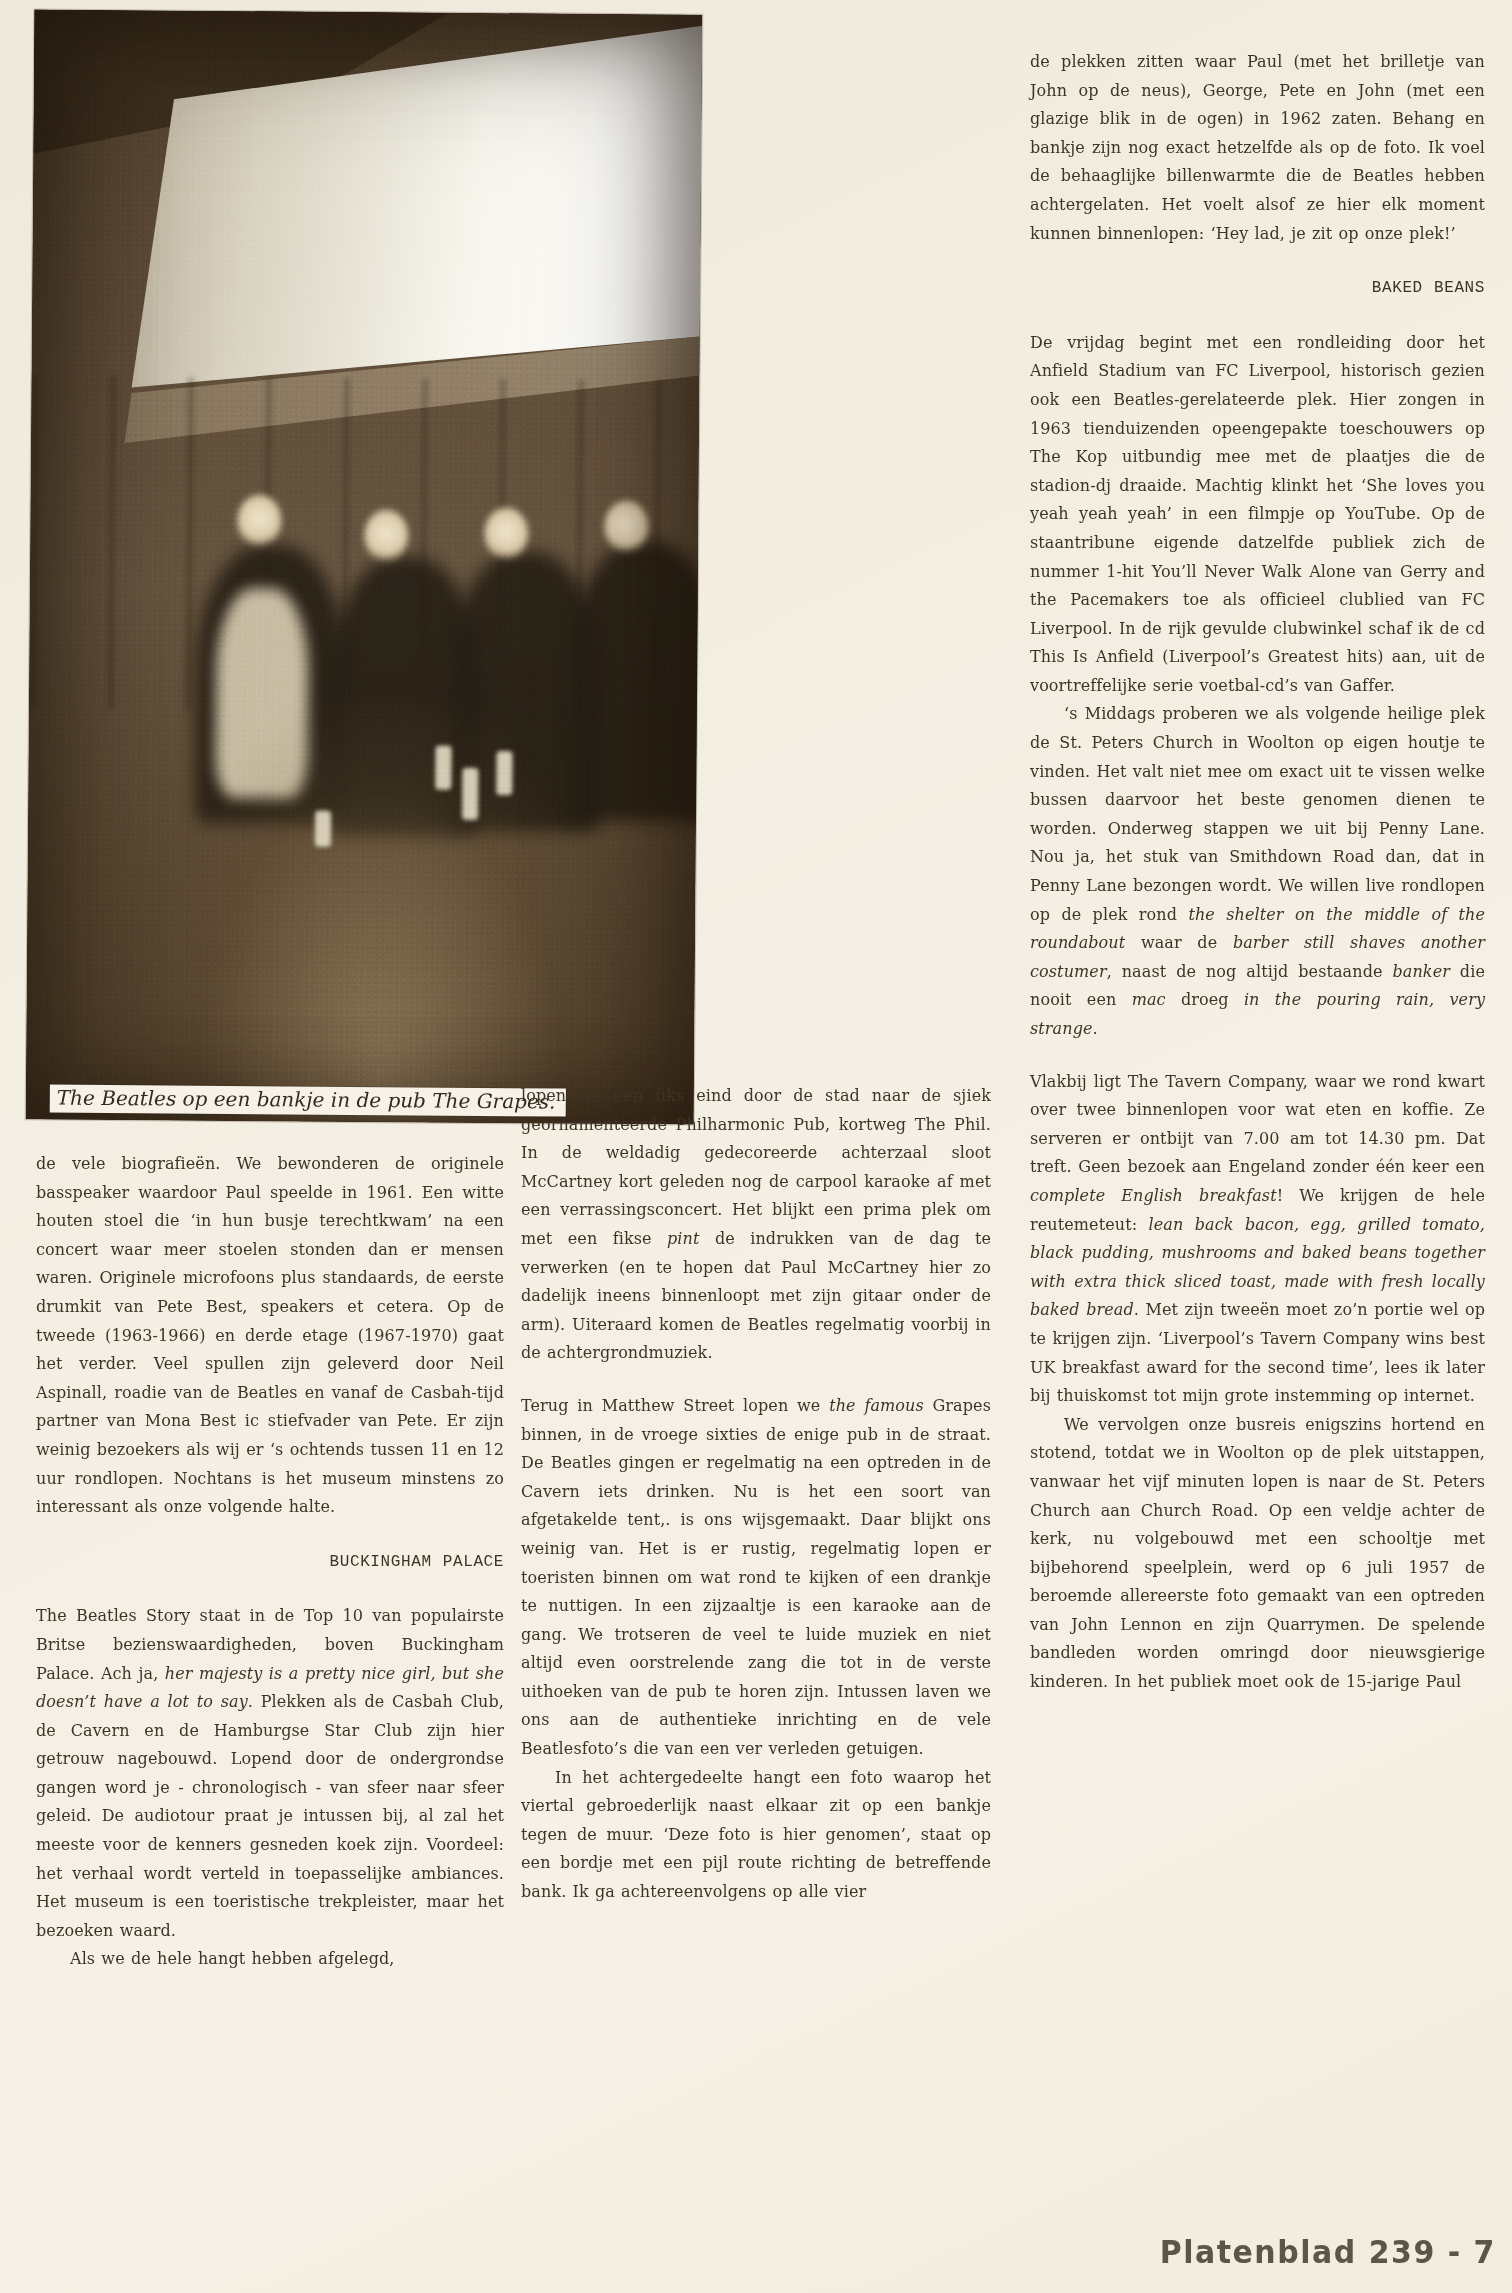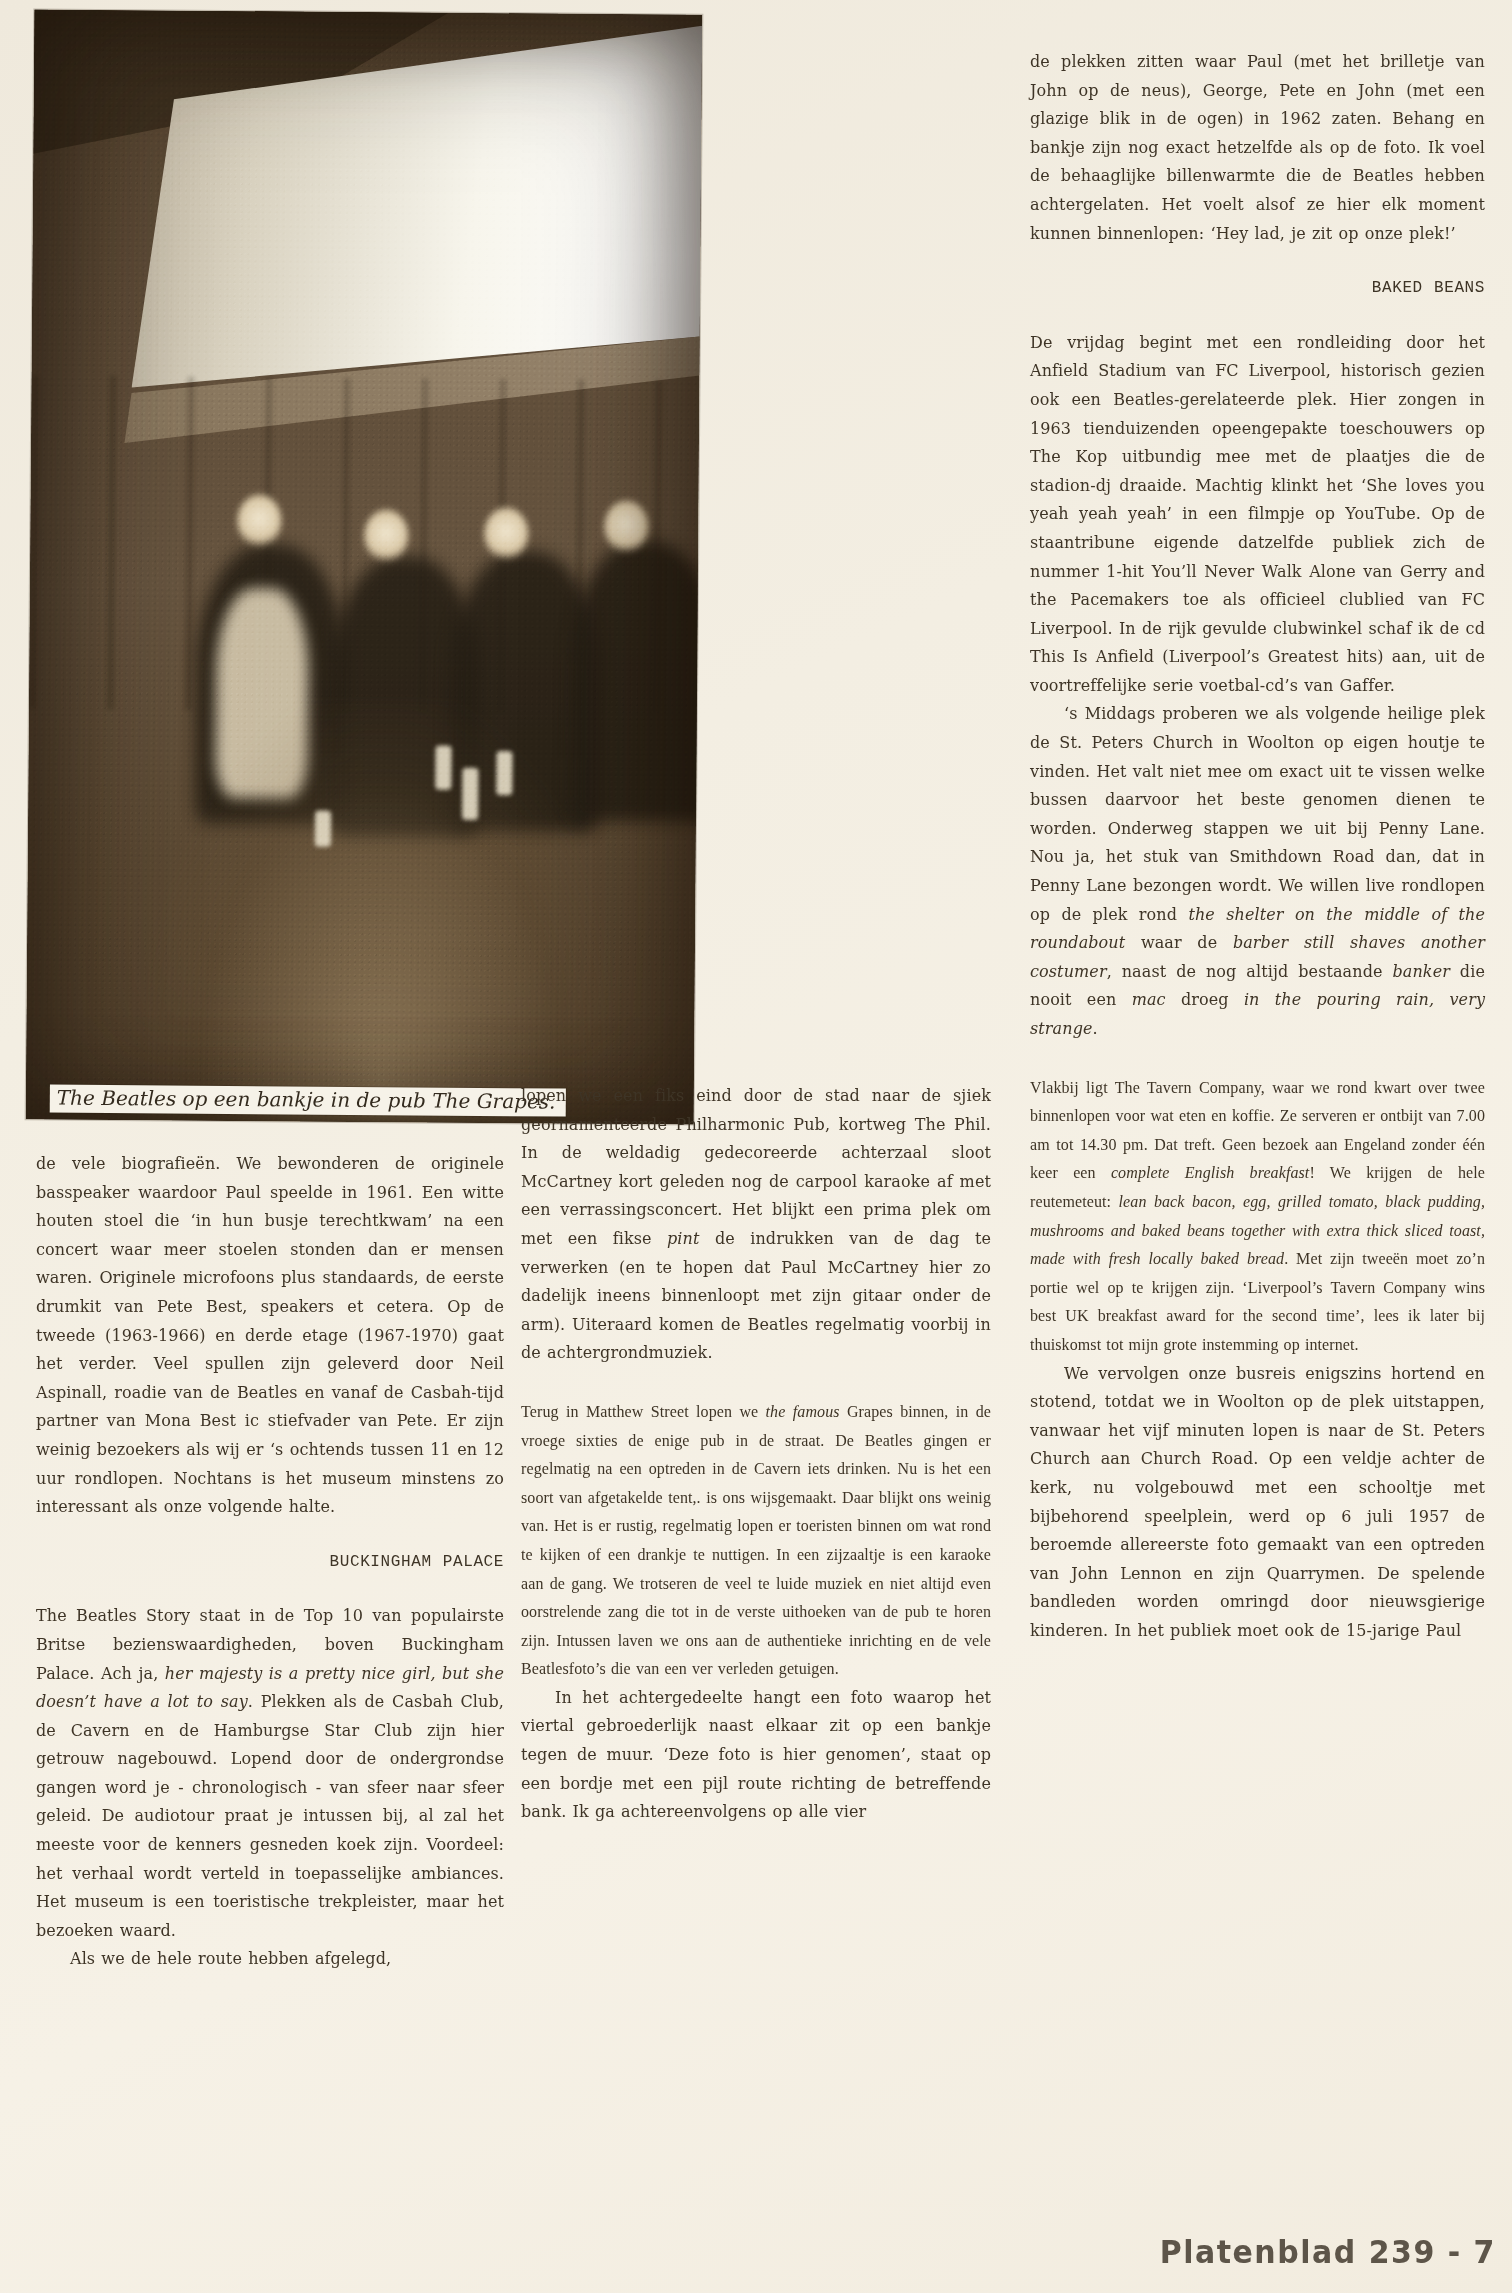--- a/index.html
+++ b/index.html
@@ -45,21 +45,21 @@
     background:#f6f2e8;color:#332a1e;font-style:italic;font-size:20px;line-height:24px;
     padding:1px 10px 3px 7px;box-shadow:0 0 0 1px rgba(40,30,15,.2);}
   
   .column{position:absolute;text-align:justify;font-size:16px;line-height:28.6px;
           letter-spacing:.1px;word-spacing:1px;}
   .col-left{left:36px;top:1150px;width:468px;}
   .col-mid{left:521px;top:1082px;width:470px;}
   .col-right{left:1030px;top:48px;width:455px;}
   .para{margin:0;}
   .para.indent{text-indent:34px;}
-  .para.gap{margin-top:30px;font-family:Liberation Serif, serif;}
+  .para.gap{margin-top:24px;}
   .para em{font-style:italic;}
   .heading{text-align:right;margin:26px 0;letter-spacing:.6px;font-family:Liberation Mono, monospace;}
   
   .footer{position:absolute;right:16px;bottom:24px;
     font-family:"DejaVu Sans","Liberation Sans",sans-serif;font-weight:bold;
     font-size:30px;color:#5d5549;letter-spacing:1.5px;transform:scaleY(1.08);}
 </style>
 </head>
 <body>
 
@@ -94,21 +94,21 @@
     <div class="ph-grain"></div>
     <div class="ph-vignette"></div>
 
     <div class="photo-caption">The Beatles op een bankje in de pub The Grapes.</div>
   </div>
 
   <div class="column col-left">
       <p class="para"><span>de vele biografieën. We bewonderen de originele basspeaker waardoor Paul speelde in 1961. Een witte houten stoel die ‘in hun busje terechtkwam’ na een concert waar meer stoelen stonden dan er mensen waren. Originele microfoons plus standaards, de eerste drumkit van Pete Best, speakers et cetera. Op de tweede (1963-1966) en derde etage (1967-1970) gaat het verder. Veel spullen zijn geleverd door Neil Aspinall, roadie van de Beatles en vanaf de Casbah-tijd partner van Mona Best ic stiefvader van Pete. Er zijn weinig bezoekers als wij er ‘s ochtends tussen 11 en 12 uur rondlopen. Nochtans is het museum minstens zo interessant als onze volgende halte.</span></p>
       <div class="heading">BUCKINGHAM PALACE</div>
       <p class="para"><span>The Beatles Story staat in de Top 10 van populairste Britse bezienswaardigheden, boven Buckingham Palace. Ach ja, </span><em>her majesty is a pretty nice girl, but she doesn’t have a lot to say</em><span>. Plekken als de Casbah Club, de Cavern en de Hamburgse Star Club zijn hier getrouw nagebouwd. Lopend door de ondergrondse gangen word je - chronologisch - van sfeer naar sfeer geleid. De audiotour praat je intussen bij, al zal het meeste voor de kenners gesneden koek zijn. Voordeel: het verhaal wordt verteld in toepasselijke ambiances. Het museum is een toeristische trekpleister, maar het bezoeken waard.</span></p>
-      <p class="para indent"><span>Als we de hele route hebben afgelegd,</span></p>
+      <p class="para indent"><span>Als we de hele hangt hebben afgelegd,</span></p>
     </div>
   <div class="column col-mid">
       <p class="para"><span>lopen we een fiks eind door de stad naar de sjiek geornamenteerde Philharmonic Pub, kortweg The Phil. In de weldadig gedecoreerde achterzaal sloot McCartney kort geleden nog de carpool karaoke af met een verrassingsconcert. Het blijkt een prima plek om met een fikse </span><em>pint</em><span> de indrukken van de dag te verwerken (en te hopen dat Paul McCartney hier zo dadelijk ineens binnenloopt met zijn gitaar onder de arm). Uiteraard komen de Beatles regelmatig voorbij in de achtergrondmuziek.</span></p>
       <p class="para gap"><span>Terug in Matthew Street lopen we </span><em>the famous</em><span> Grapes binnen, in de vroege sixties de enige pub in de straat. De Beatles gingen er regelmatig na een optreden in de Cavern iets drinken. Nu is het een soort van afgetakelde tent,. is ons wijsgemaakt. Daar blijkt ons weinig van. Het is er rustig, regelmatig lopen er toeristen binnen om wat rond te kijken of een drankje te nuttigen. In een zijzaaltje is een karaoke aan de gang. We trotseren de veel te luide muziek en niet altijd even oorstrelende zang die tot in de verste uithoeken van de pub te horen zijn. Intussen laven we ons aan de authentieke inrichting en de vele Beatlesfoto’s die van een ver verleden getuigen.</span></p>
       <p class="para indent"><span>In het achtergedeelte hangt een foto waarop het viertal gebroederlijk naast elkaar zit op een bankje tegen de muur. ‘Deze foto is hier genomen’, staat op een bordje met een pijl route richting de betreffende bank. Ik ga achtereenvolgens op alle vier</span></p>
     </div>
   <div class="column col-right">
       <p class="para"><span>de plekken zitten waar Paul (met het brilletje van John op de neus), George, Pete en John (met een glazige blik in de ogen) in 1962 zaten. Behang en bankje zijn nog exact hetzelfde als op de foto. Ik voel de behaaglijke billenwarmte die de Beatles hebben achtergelaten. Het voelt alsof ze hier elk moment kunnen binnenlopen: ‘Hey lad, je zit op onze plek!’</span></p>
       <div class="heading">BAKED BEANS</div>
       <p class="para"><span>De vrijdag begint met een rondleiding door het Anfield Stadium van FC Liverpool, historisch gezien ook een Beatles-gerelateerde plek. Hier zongen in 1963 tienduizenden opeengepakte toeschouwers op The Kop uitbundig mee met de plaatjes die de stadion-dj draaide. Machtig klinkt het ‘She loves you yeah yeah yeah’ in een filmpje op YouTube. Op de staantribune eigende datzelfde publiek zich de nummer 1-hit You’ll Never Walk Alone van Gerry and the Pacemakers toe als officieel clublied van FC Liverpool. In de rijk gevulde clubwinkel schaf ik de cd This Is Anfield (Liverpool’s Greatest hits) aan, uit de voortreffelijke serie voetbal-cd’s van Gaffer.</span></p>

